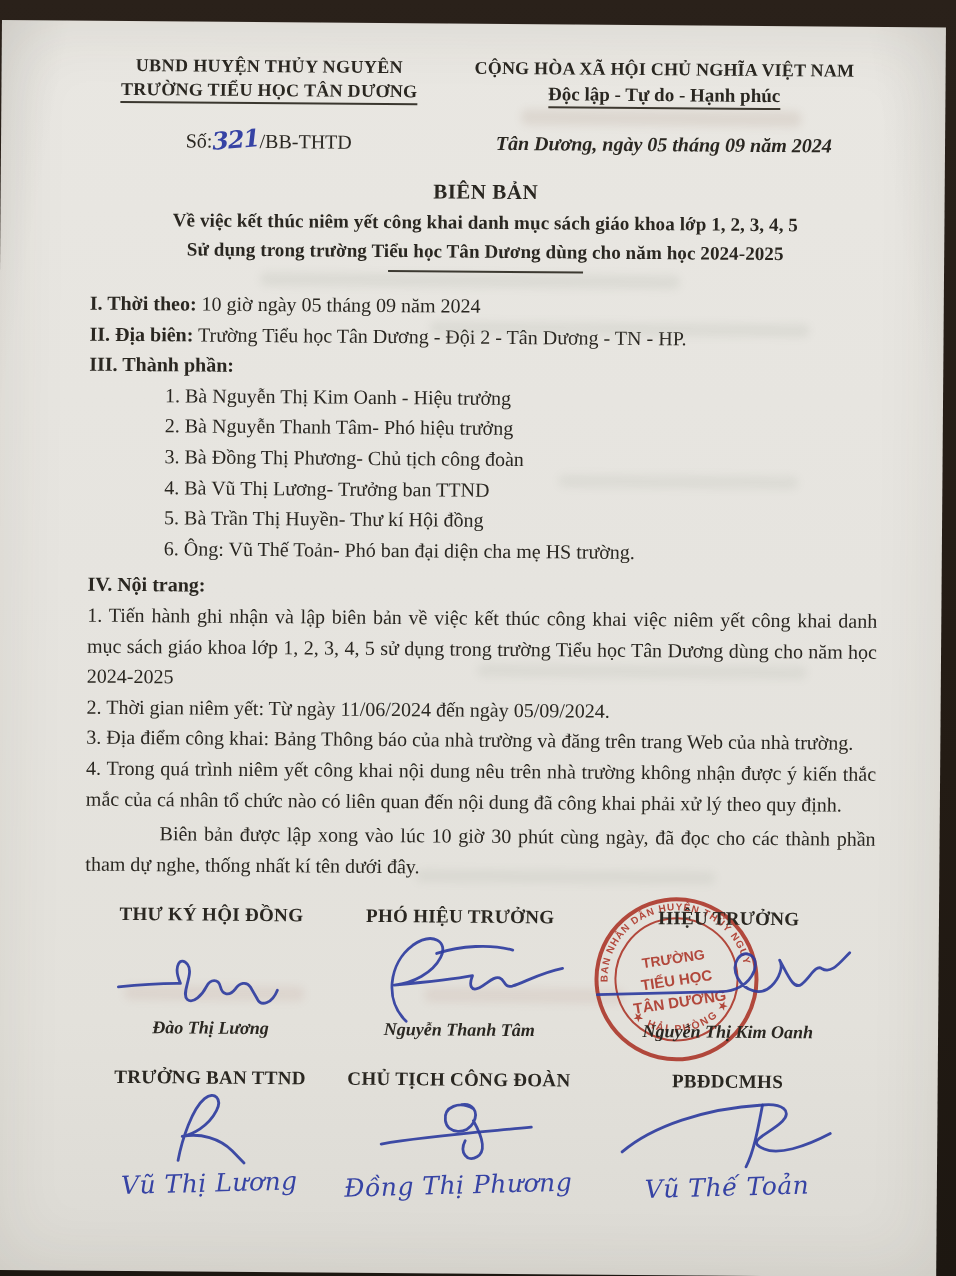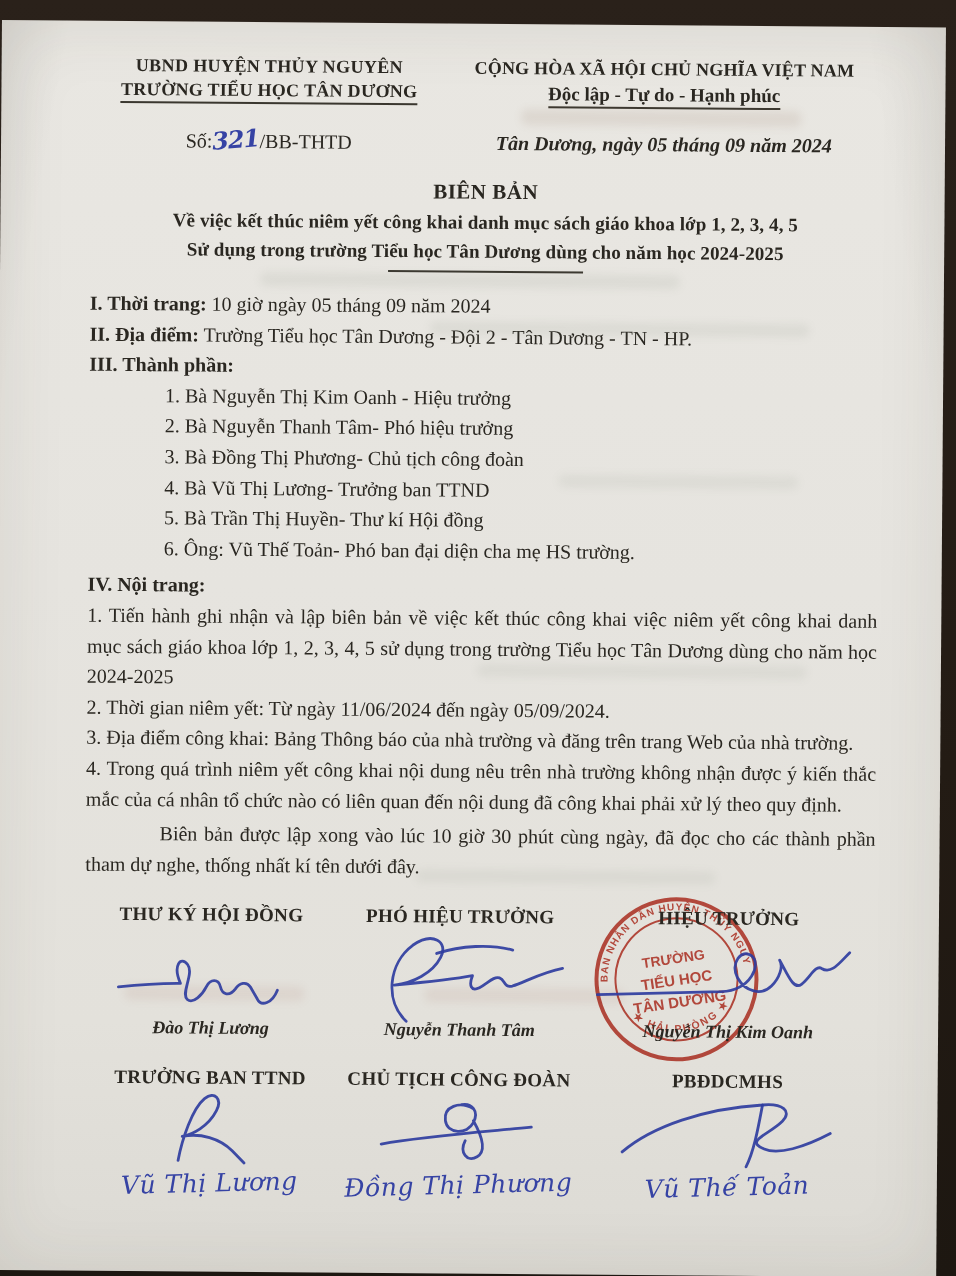--- a/index.html
+++ b/index.html
@@ -83,22 +83,22 @@
   </div>
 
   <div class="title-block">
     <div class="title-main">BIÊN BẢN</div>
     <div class="title-sub">Về việc kết thúc niêm yết công khai danh mục sách giáo khoa lớp 1, 2, 3, 4, 5</div>
     <div class="title-sub">Sử dụng trong trường Tiểu học Tân  Dương dùng cho năm học 2024-2025</div>
     <div class="title-rule"></div>
   </div>
 
   <div class="body-text">
-    <div class="sec-line"><b>I. Thời trang:</b><span> 10 giờ ngày 05  tháng 09 năm 2024</span></div>
-    <div class="sec-line"><b>II. Địa điểm:</b><span> Trường Tiểu học Tân Dương - Đội 2 - Tân Dương - TN - HP.</span></div>
+    <div class="sec-line"><b>I. Thời theo:</b><span> 10 giờ ngày 05  tháng 09 năm 2024</span></div>
+    <div class="sec-line"><b>II. Địa biên:</b><span> Trường Tiểu học Tân Dương - Đội 2 - Tân Dương - TN - HP.</span></div>
     <div class="sec-line"><b>III. Thành phần:</b></div>
 
     <div class="members">
       <div>1. Bà Nguyễn Thị Kim Oanh - Hiệu trưởng</div>
       <div>2. Bà Nguyễn Thanh Tâm- Phó hiệu trưởng</div>
       <div>3. Bà Đồng Thị Phương- Chủ tịch công đoàn</div>
       <div>4. Bà Vũ Thị Lương- Trưởng ban TTND</div>
       <div>5. Bà Trần Thị Huyền- Thư kí Hội đồng</div>
       <div>6. Ông: Vũ Thế Toản- Phó ban đại diện cha mẹ HS trường.</div>
     </div>

